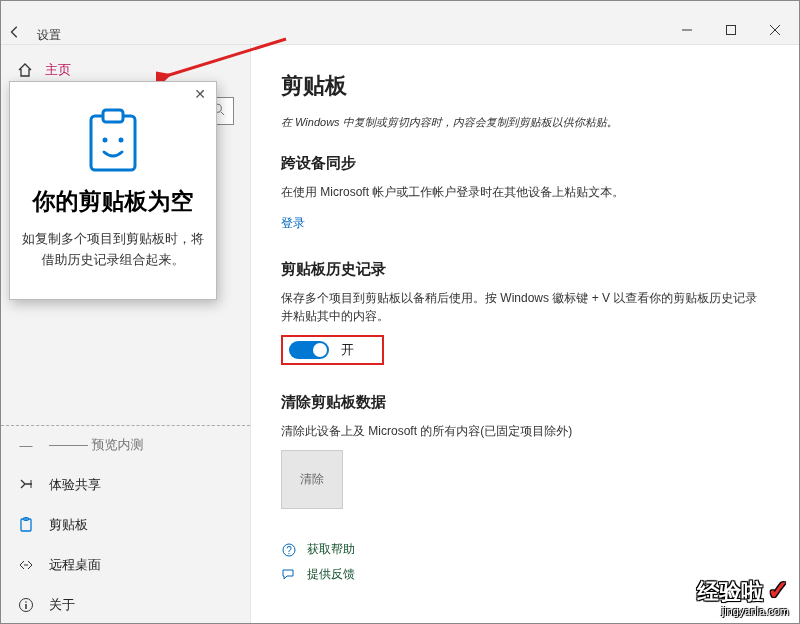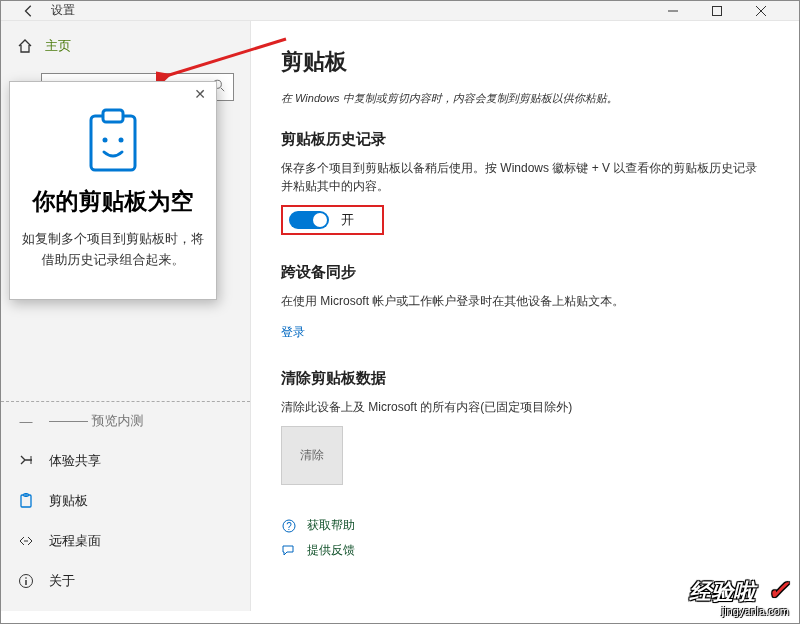--- a/index.html
+++ b/index.html
@@ -7,25 +7,25 @@
       font-family: "Microsoft YaHei", "Segoe UI", sans-serif;
       font-size: 13px;
       width: 800px;
       height: 624px;
       overflow: hidden;
       position: relative;
       background: #fff;
       border: 1px solid #888;
     }
     .titlebar {
-      height: 20px;
-      display: flex;
-      align-items: center;
+      height: 44px;
+      display: flex;
+      align-items: flex-end;
       background: #f3f3f3;
-      padding: 0 16px;
+      padding: 0 2px;
       border-bottom: 1px solid #e5e5e5;
     }
     .back-btn {
       width: 24px; height: 24px;
       display: flex; align-items: center; justify-content: center;
       color: #333;
       cursor: pointer;
     }
     .win-title {
       font-size: 12px;
@@ -53,21 +53,21 @@
       background: #f3f3f3;
       padding: 8px 0;
       border-right: 1px solid #e5e5e5;
       position: relative;
     }
     .home-row {
       display: flex;
       align-items: center;
       padding: 8px 16px;
       gap: 12px;
-      color: #4d7c0f;
+      color: #be185d;
     }
     .home-icon {
       width: 16px; height: 16px;
     }
     .search-box {
       margin: 10px 16px 0 40px;
       height: 28px;
       border: 1px solid #888;
       background: #fff;
       display: flex;
@@ -229,22 +229,21 @@
       text-align: right;
       z-index: 20;
     }
     .wm-main {
       font-size: 22px;
       font-weight: 800;
       color: #fff;
       text-shadow: 0 0 2px #000, 0 0 2px #000, 1px 1px 0 #000, -1px -1px 0 #000, 1px -1px 0 #000, -1px 1px 0 #000;
       display: inline-flex;
       align-items: baseline;
-      gap: 12px;
-      font-style: italic;
+      gap: 4px;
     }
     .wm-check {
       color: #e62e2e;
       font-size: 26px;
       font-weight: 900;
     }
     .wm-sub {
       font-size: 11px;
       color: #fff;
       text-shadow: 0 0 2px #000, 1px 1px 0 #000, -1px -1px 0 #000;
@@ -339,32 +338,32 @@
         <span>关于</span>
       </div>
     </div>
   </aside>
 
   <main class="main">
     <h1>剪贴板</h1>
     <p class="intro">在 Windows 中复制或剪切内容时，内容会复制到剪贴板以供你粘贴。</p>
 
     <div class="section">
+      <div class="sec-title">跨设备同步</div>
+      <div class="sec-desc">在使用 Microsoft 帐户或工作帐户登录时在其他设备上粘贴文本。</div>
+      <span class="link">登录</span>
+    </div>
+
+    <div class="section">
       <div class="sec-title">剪贴板历史记录</div>
       <div class="sec-desc">保存多个项目到剪贴板以备稍后使用。按 Windows 徽标键 + V 以查看你的剪贴板历史记录并粘贴其中的内容。</div>
       <div class="toggle-wrap">
         <div class="toggle"></div>
         <span class="toggle-label">开</span>
       </div>
-    </div>
-
-    <div class="section">
-      <div class="sec-title">跨设备同步</div>
-      <div class="sec-desc">在使用 Microsoft 帐户或工作帐户登录时在其他设备上粘贴文本。</div>
-      <span class="link">登录</span>
     </div>
 
     <div class="section">
       <div class="sec-title">清除剪贴板数据</div>
       <div class="sec-desc">清除此设备上及 Microsoft 的所有内容(已固定项目除外)</div>
       <span class="clear-btn">清除</span>
     </div>
 
     <div class="footer-links">
       <div class="footer-link-row">

